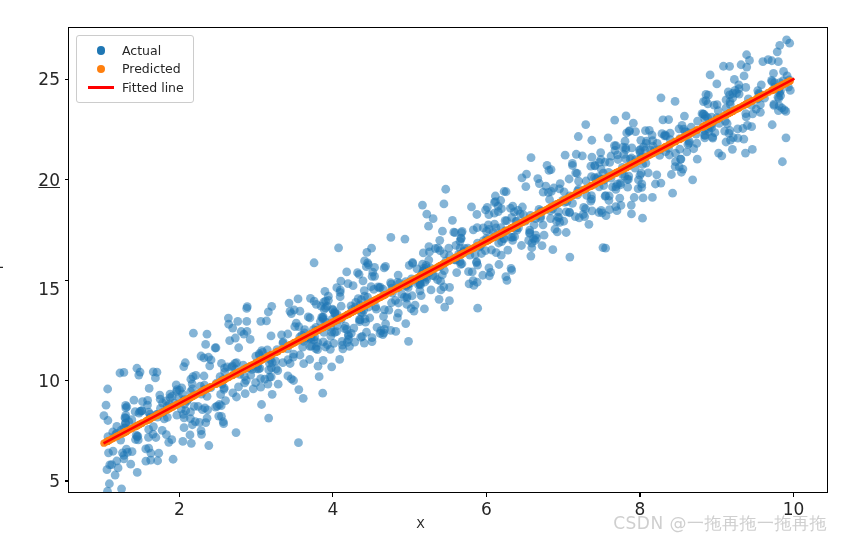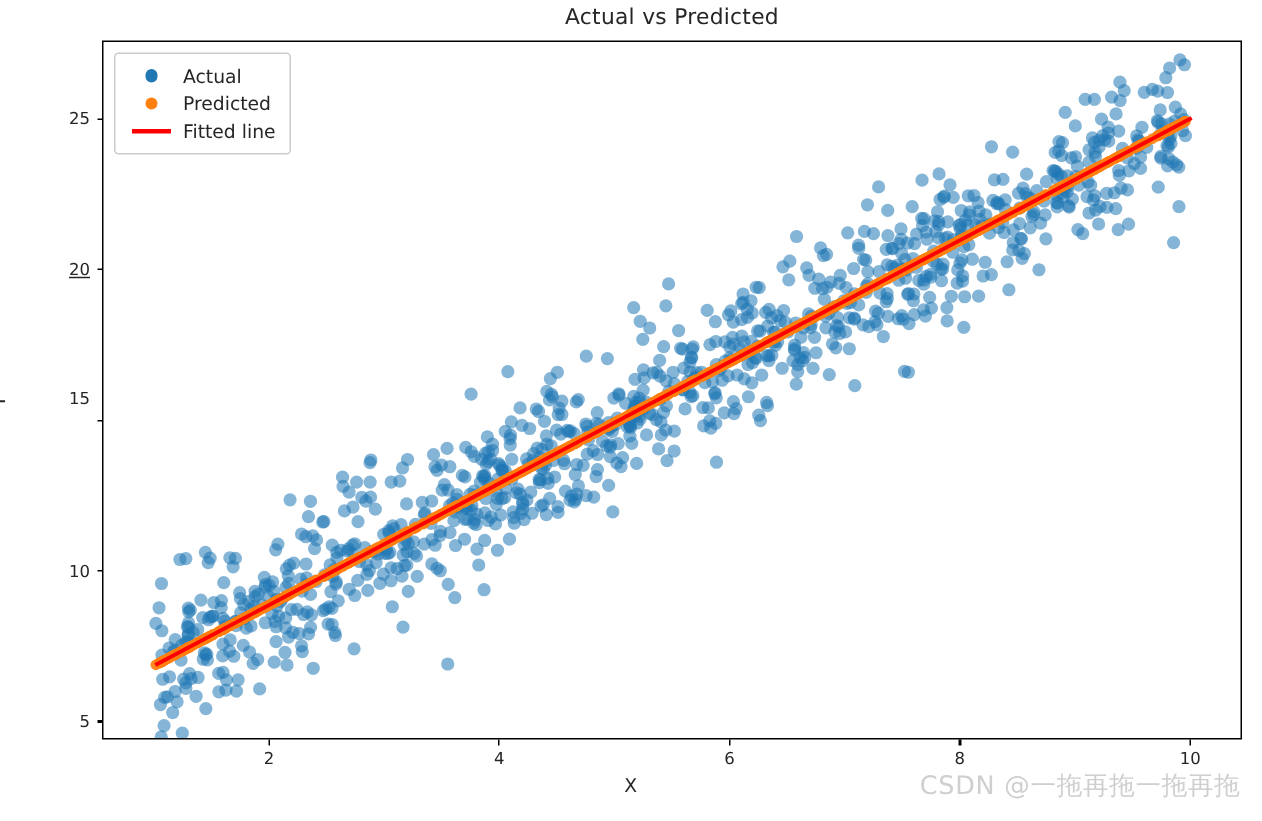--- a/index.html
+++ b/index.html
@@ -30,21 +30,21 @@
     width:760px; height:466px;
     border:1.1px solid #000;
     box-sizing:border-box;
     background:#ffffff;
     overflow:hidden;
   }
   #data-layer{position:absolute;inset:0;}
   #data-layer svg{display:block;}
   .tick-text{
     position:absolute;
-    font-size:11px;
+    font-size:17px;
     color:#262626;
     white-space:nowrap;
   }
   .ytick-text{ text-align:right; transform:translateY(-50%); }
   .xtick-text{ transform:translateX(-50%); }
   .tick-mark{position:absolute;background:#000;}
   .ytick-mark{width:3.5px;height:1.1px;left:64.5px;}
   .xtick-mark{height:3.5px;width:1.1px;top:493px;}
 
   #xaxis-label{
@@ -100,21 +100,20 @@
     color:#cfcfcf;
     white-space:nowrap;
     letter-spacing:.5px;
   }
 </style>
 </head>
 <body>
 
 <div id="figure">
 
-  <div id="chart-title">Actual vs Predicted</div>
 
   <div id="plot-area">
     <div id="data-layer">
         <svg width="760" height="466">
           <g fill="#1f77b4" fill-opacity="0.55">
             <circle cx="79.69" cy="401.43" r="4.4"></circle>
             <circle cx="315.43" cy="281.66" r="4.4"></circle>
             <circle cx="576.47" cy="102.55" r="4.4"></circle>
             <circle cx="359.96" cy="244.56" r="4.4"></circle>
             <circle cx="121.44" cy="390.58" r="4.4"></circle>
@@ -2120,21 +2119,21 @@
         </svg>
       </div>
   </div>
 
   <div id="ytick-layer">
       <div class="tick-mark ytick-mark" style="top: 480.448px;"></div>
       <div class="tick-text ytick-text" style="top: 480.948px; left: 18px; width: 42px;">5</div>
       <div class="tick-mark ytick-mark" style="top: 380.017px;"></div>
       <div class="tick-text ytick-text" style="top: 380.517px; left: 18px; width: 42px;">10</div>
       <div class="tick-mark ytick-mark" style="top: 279.586px;"></div>
-      <div class="tick-text ytick-text" style="top: 266px; left: 18px; width: 42px;">15</div>
+      <div class="tick-text ytick-text" style="top: 289px; left: 18px; width: 42px;">15</div>
       <div class="tick-mark ytick-mark" style="top: 179.155px;"></div>
       <div class="tick-text ytick-text" style="top: 179.655px; left: 18px; width: 42px; text-decoration: underline;">20</div>
       <div class="tick-mark ytick-mark" style="top: 78.7241px;"></div>
       <div class="tick-text ytick-text" style="top: 79.2241px; left: 18px; width: 42px;">25</div>
     </div>
   <div id="xtick-layer">
       <div class="tick-mark xtick-mark" style="left: 178.813px;"></div>
       <div class="tick-text xtick-text" style="left: 179.313px; top: 499px;">2</div>
       <div class="tick-mark xtick-mark" style="left: 332.348px;"></div>
       <div class="tick-text xtick-text" style="left: 332.848px; top: 499px;">4</div>

